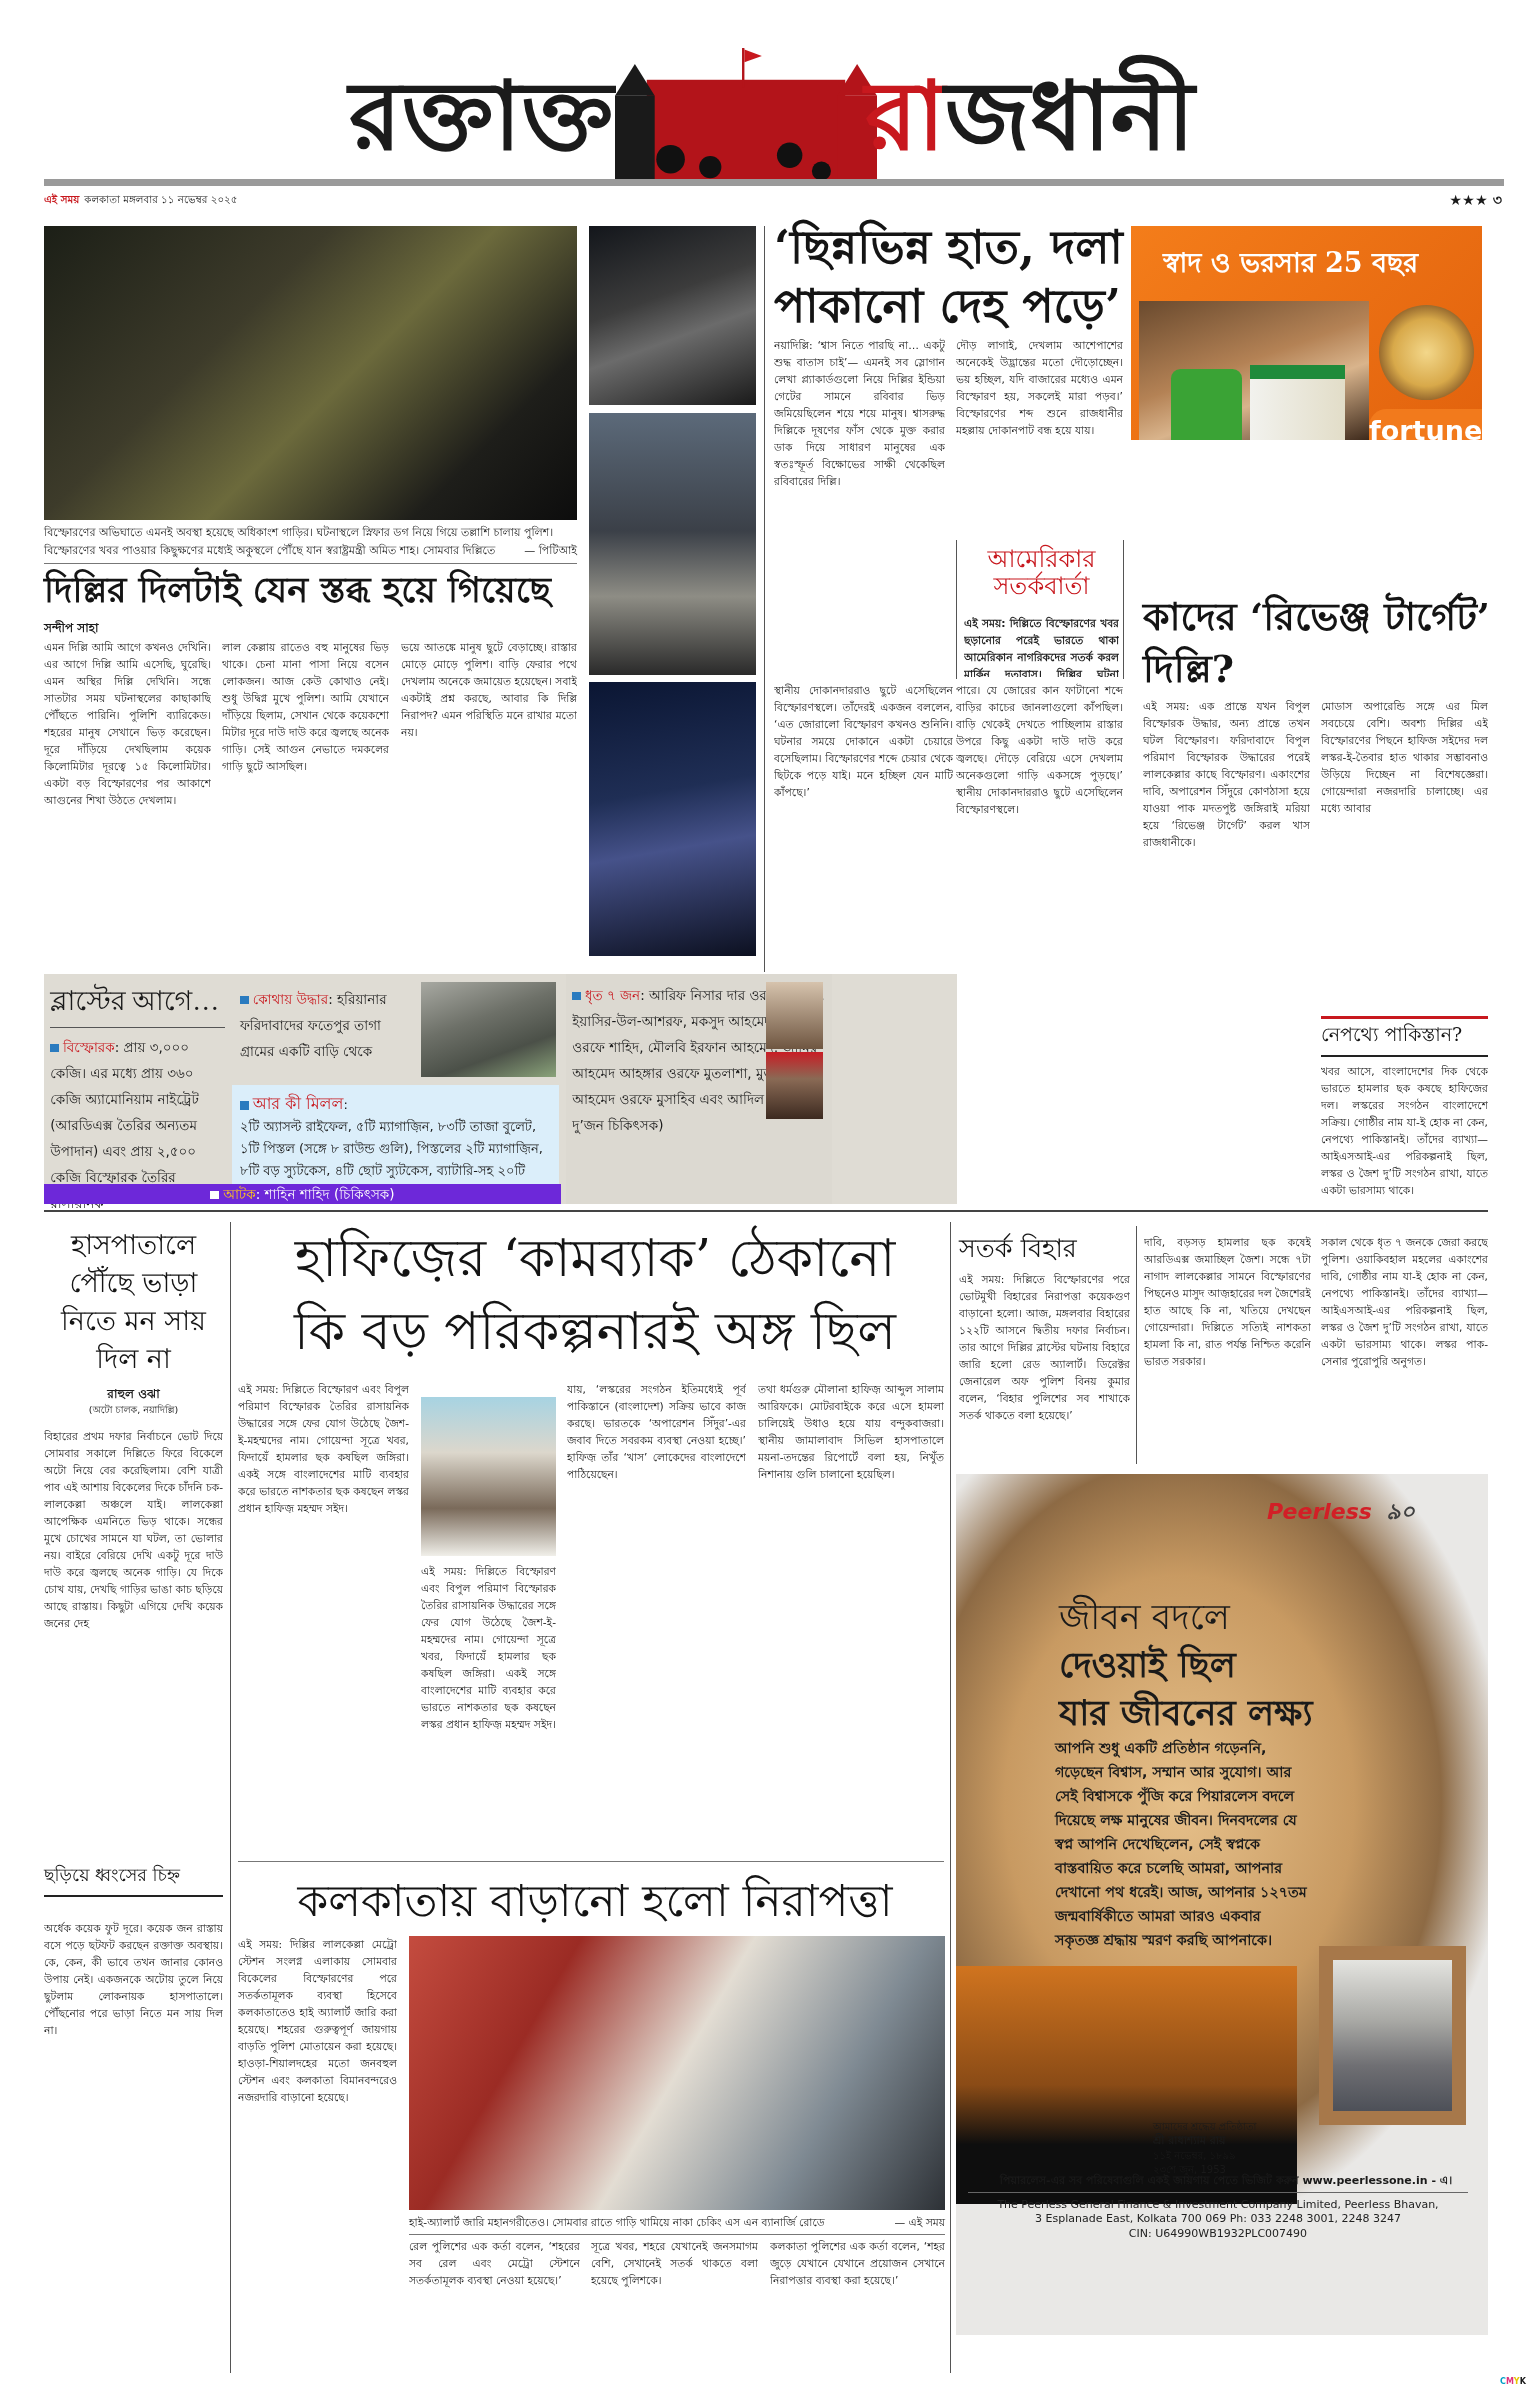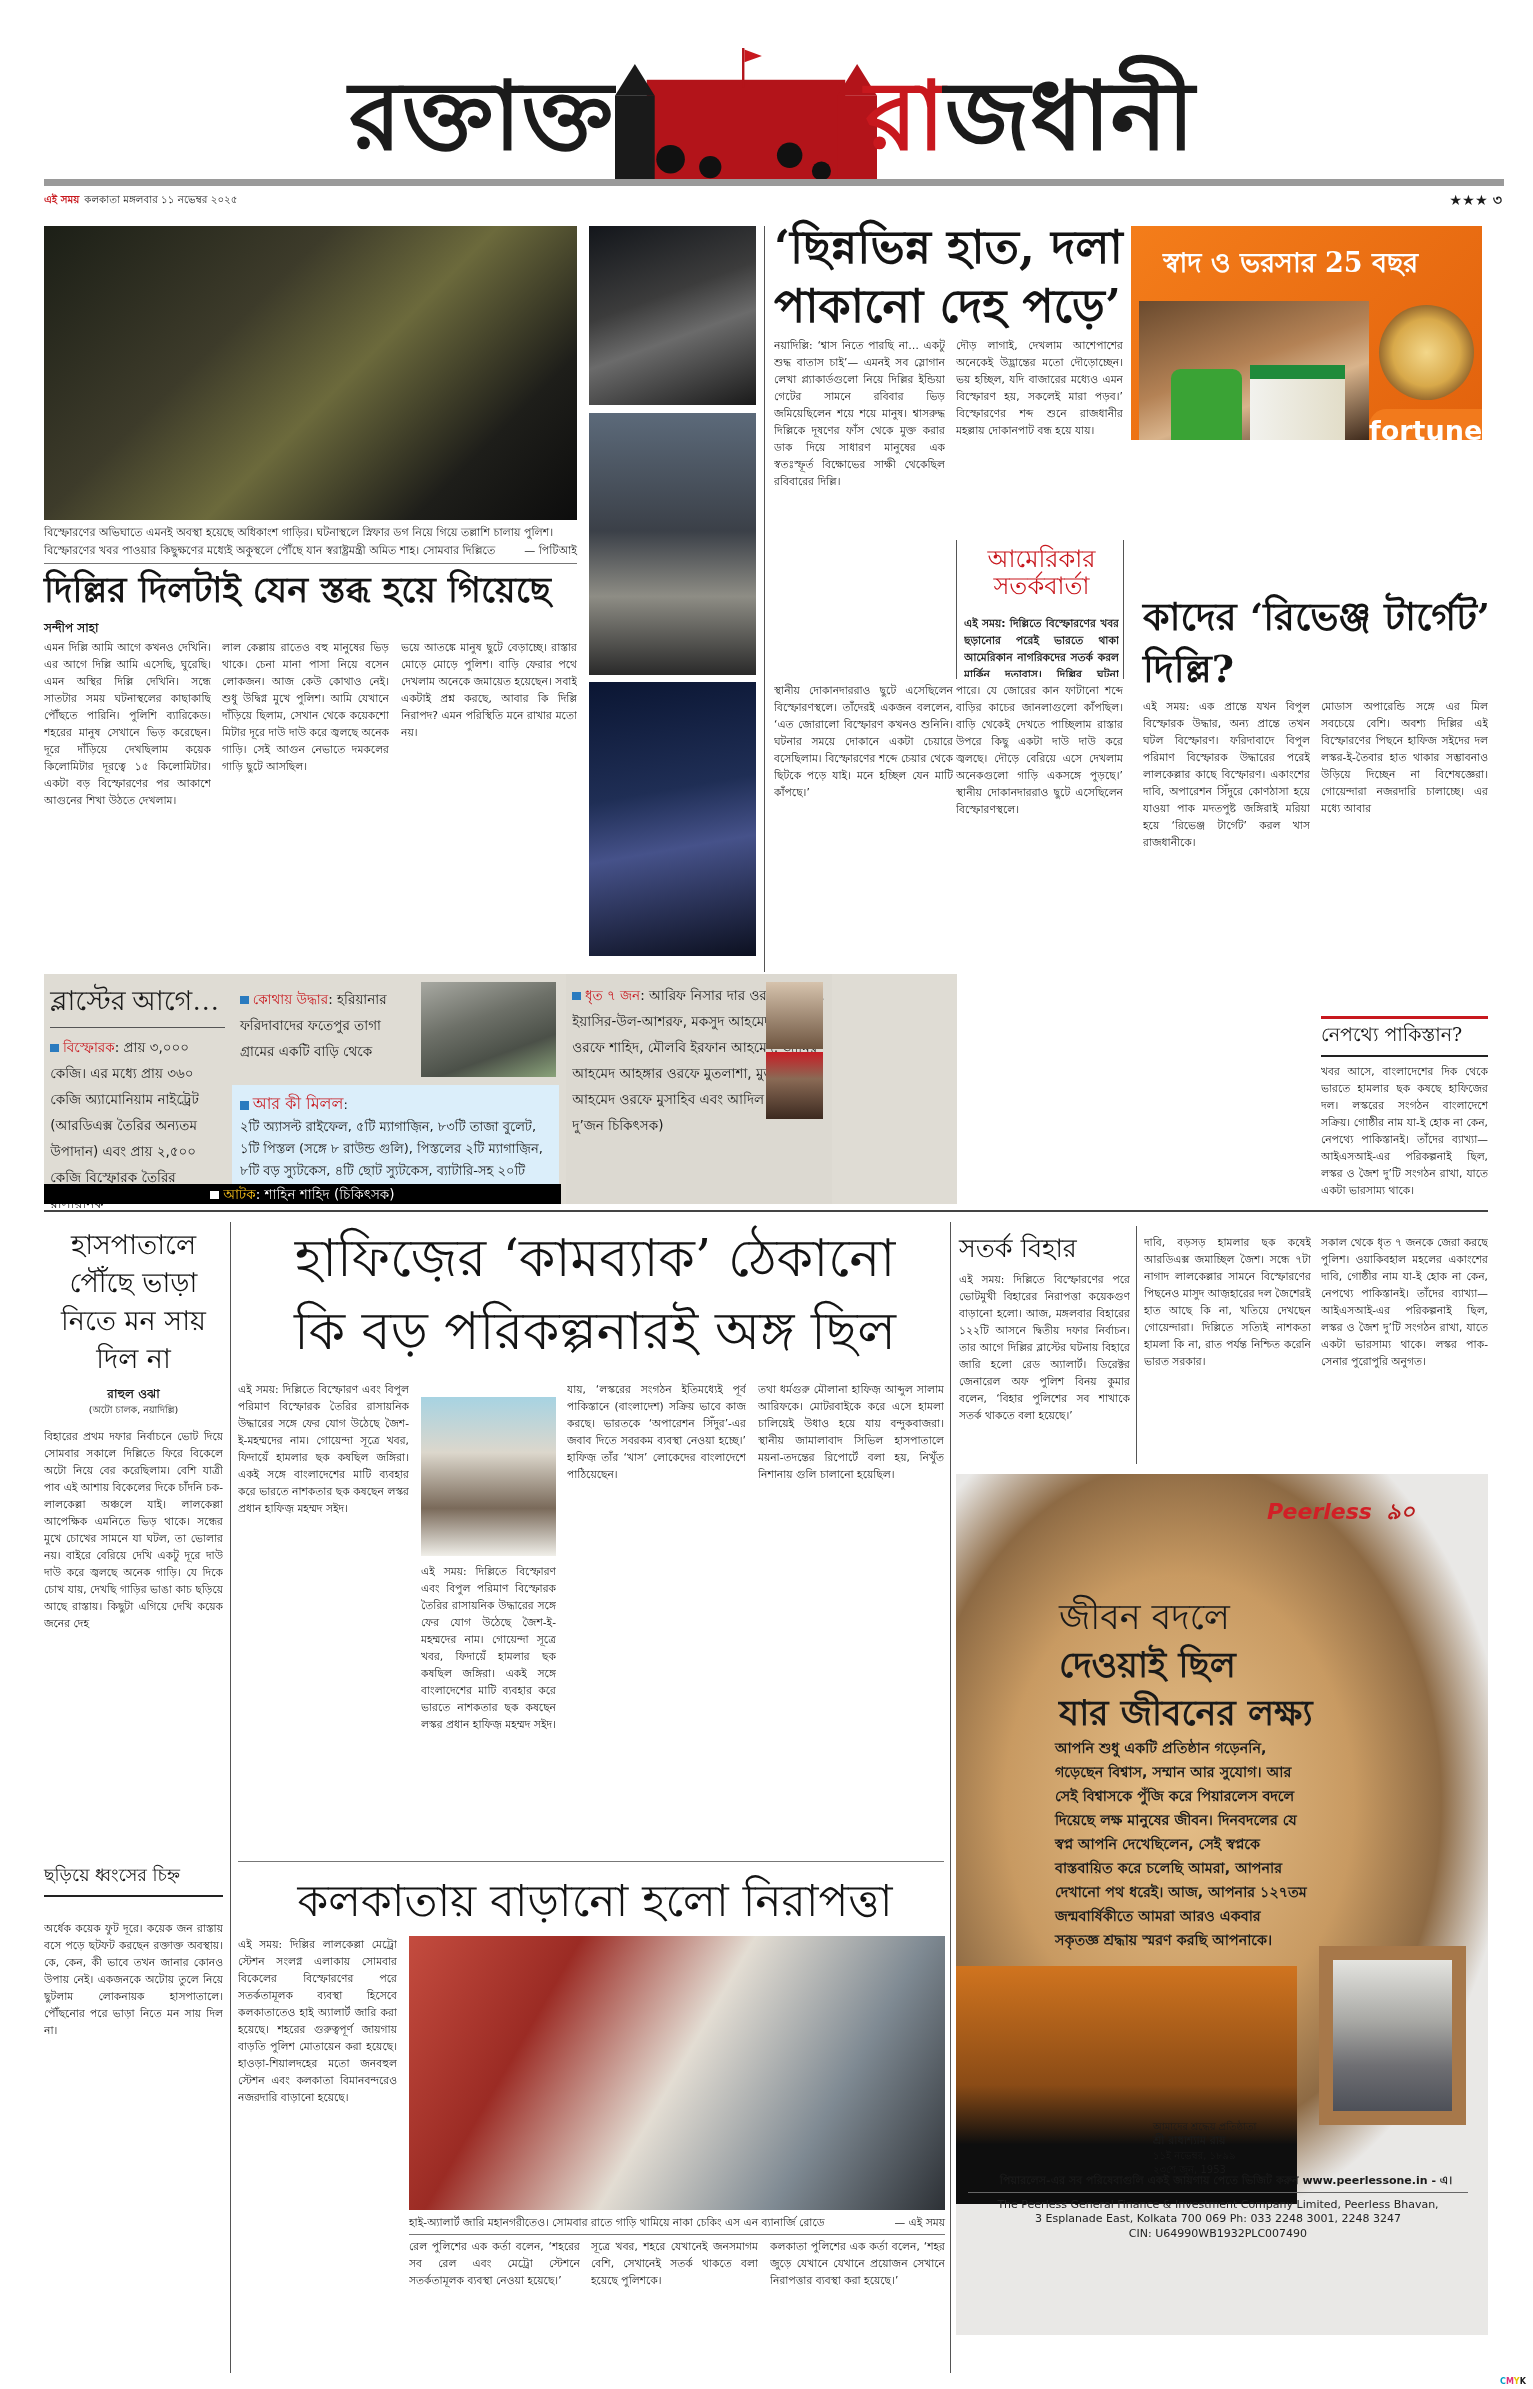--- a/index.html
+++ b/index.html
@@ -34,32 +34,32 @@
 .ad-fortune .badge .w{font-size:27px;font-weight:bold;margin-top:6.3px}
 .ad-fortune .jar{position:absolute;left:40px;top:143px;width:71px;height:119px;background:#3aa335;border-radius:9.5px}
 .ad-fortune .bag{position:absolute;left:119px;top:139px;width:95px;height:127px;background:linear-gradient(90deg,#f2f2ee,#e2ddc8);border-top:14.3px solid #1f8b3b}
 .factbox{left:44px;top:974px;width:913px;height:230px;background:#dfdcd4}
 .fb-head{position:absolute;left:6.3px;top:6.3px;width:175px;height:48px;border-bottom:1.6px solid #555;font-size:27px;font-family:Liberation Serif, serif;color:#1b1b1b}
 .fb-col1{position:absolute;left:6.3px;top:60px;width:175px;font-size:13.5px;line-height:26px}
 .fb-mid{position:absolute;left:188px;top:0;width:327px;height:210px}
 .fb-where{position:absolute;left:8px;top:12px;width:171px;font-size:13.5px;line-height:26px}
 .fb-house{position:absolute;left:189px;top:8px;width:135px;height:95px;background:linear-gradient(160deg,#a8a9a2,#6d7068 40%,#4b5048 70%,#8aa37a)}
 .fb-found{position:absolute;left:0;top:111px;width:327px;height:99px;background:#dbeefa;padding:8px 8px;font-size:13px;line-height:22px}
-.fb-arrest{position:absolute;left:0;top:210px;width:517px;height:20px;background:#000000;color:#fff;text-align:center;font-size:13.5px;line-height:20px}
+.fb-arrest{position:absolute;left:0;top:210px;width:517px;height:20px;background:#6d28d9;color:#fff;text-align:center;font-size:13.5px;line-height:20px}
 .fb-arrest .k{color:#ffc61a}
 .fb-right{position:absolute;left:522px;top:0;width:266px;height:230px;background:#dcd9d1;padding:8px 6.3px;font-size:13.5px;line-height:26px}
 .fb-right .face1{position:absolute;right:9.5px;top:8px;width:57px;height:67px;background:linear-gradient(180deg,#d6c3ad,#6f5641)}
 .fb-right .face2{position:absolute;right:9.5px;top:78px;width:57px;height:67px;background:linear-gradient(180deg,#c81d25,#8a6a55 40%,#3c2a20)}
 .red{color:#c8181e}
 .sq{display:inline-block;width:8.7px;height:8.7px;background:#2a7bbf;margin-right:4px;vertical-align:middle}
 .sq.w{background:#fff}
 .ad-peer{left:956px;top:1474px;width:532px;height:861px;background:#e9e8e6;overflow:hidden}
 .peer-head{position:absolute;left:0;top:0;width:532px;height:730px;background:radial-gradient(ellipse at 42% 45%,#e6c08a 0%,#c89a62 40%,#8d6a44 60%,rgba(233,232,230,0) 75%)}
 .peer-logo{position:absolute;left:311px;top:20px;font-size:22px;font-weight:bold;color:#d21f26;font-style:italic}
-.peer-logo .n90{color:#b91c1c;margin-left:14.3px}
+.peer-logo .n90{color:#404040;margin-left:14.3px}
 .peer-title{position:absolute;left:103px;top:119px;font-size:35px;line-height:48px;color:#1a1a1a;font-family:"DejaVu Serif",serif}
 .peer-title .b{font-weight:bold}
 .peer-copy{position:absolute;left:99px;top:262px;width:254px;font-size:14.3px;line-height:24px;color:#1a1a1a;font-weight:bold}
 .peer-crowd{position:absolute;left:0;top:492px;width:341px;height:238px;background:linear-gradient(180deg,#d0741f,#8a4b16 50%,#0e0e0e 75%,#0e0e0e)}
 .peer-frame{position:absolute;left:363px;top:472px;width:147px;height:179px;background:#a7784a;padding:14.3px}
 .peer-frame .pic{width:100%;height:100%;background:linear-gradient(180deg,#e4e4e0,#a9a9a5 40%,#6f6f73 70%,#4d5058)}
 .peer-found{position:absolute;left:197px;top:646px;width:159px;text-align:left;font-size:10px;line-height:14.3px}
 .peer-visit{position:absolute;left:16px;top:698px;width:508px;text-align:center;font-size:11px;font-weight:bold}
 .peer-line{position:absolute;left:12px;top:718px;width:500px;height:0.8px;background:#666}
 .peer-addr{position:absolute;left:12px;top:724px;width:500px;text-align:center;font-size:11px;line-height:14.3px;color:#222}

